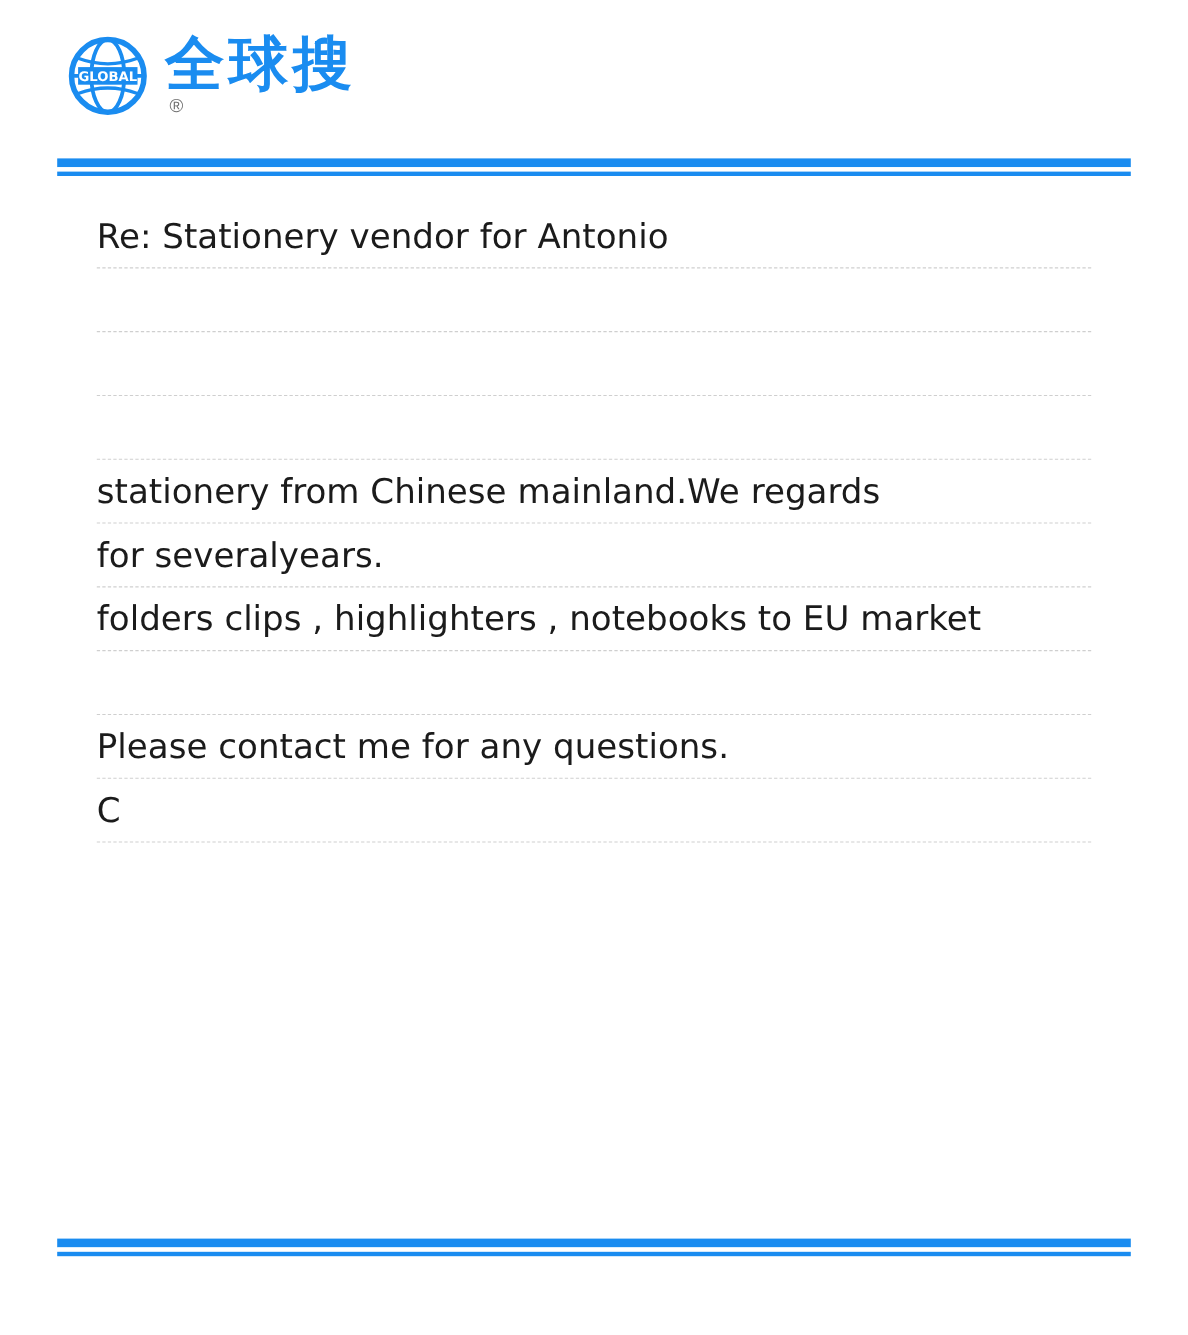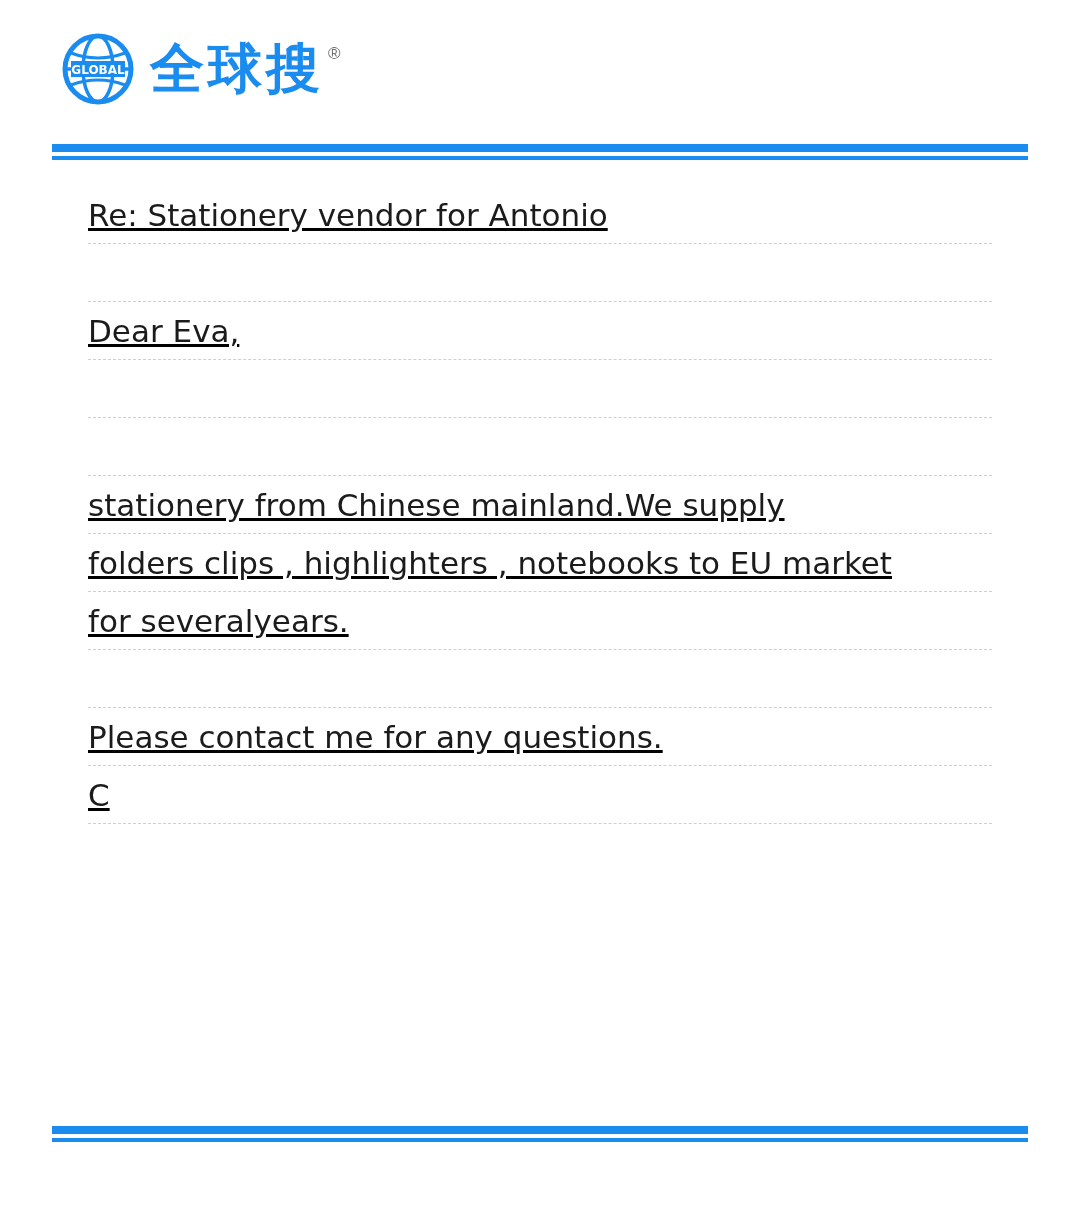--- a/index.html
+++ b/index.html
@@ -39,20 +39,21 @@
   .logo-globe {
     display: block;
     width: 72px;
     height: 72px;
   }
   .logo-text-wrap {
     position: relative;
     margin-left: 16px;
     display: flex;
     align-items: flex-start;
+    flex-direction: column;
   }
   .logo-text {
     font-family: "DejaVu Sans", sans-serif;
     font-size: 54px;
     font-weight: bold;
     color: #1a8cf0;
     letter-spacing: 4px;
     line-height: 1;
   }
   .logo-reg {
@@ -82,21 +83,20 @@
     background: #ffffff;
   }
   .rule-thin {
     height: 4px;
     background: #1a8cf0;
   }
 
   
   .letter {
     margin: 26px 88px 0 88px;
-    text-decoration: underline;
   }
   .line {
     position: relative;
     height: 58px;
     line-height: 58px;
     font-family: "DejaVu Sans", sans-serif;
     font-size: 31px;
     color: #1b1b1b;
     white-space: nowrap;
     box-sizing: border-box;
@@ -138,26 +138,25 @@
 
   <div class="rule-top">
     <div class="rule-thick"></div>
     <div class="rule-gap"></div>
     <div class="rule-thin"></div>
   </div>
 
   <div class="letter">
     <div class="line">Re: Stationery vendor for Antonio</div>
     <div class="line blank"></div>
-    <div class="line">Dear Eva,</div>
     <div class="line blank"></div>
     <div class="line blank"></div>
-    <div class="line">stationery from Chinese mainland.We supply</div>
+    <div class="line">stationery from Chinese mainland.We regards</div>
+    <div class="line">for severalyears.</div>
     <div class="line">folders clips , highlighters , notebooks to EU market</div>
-    <div class="line">for severalyears.</div>
     <div class="line blank"></div>
     <div class="line">Please contact me for any questions.</div>
     <div class="line">C</div>
   </div>
 
   <div class="rule-bottom">
     <div class="rule-thick"></div>
     <div class="rule-gap"></div>
     <div class="rule-thin"></div>
   </div>

